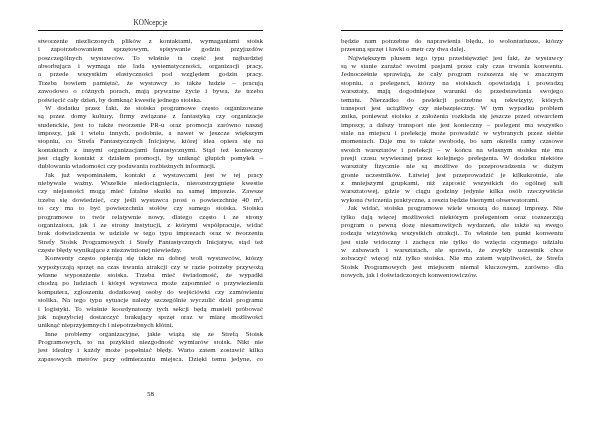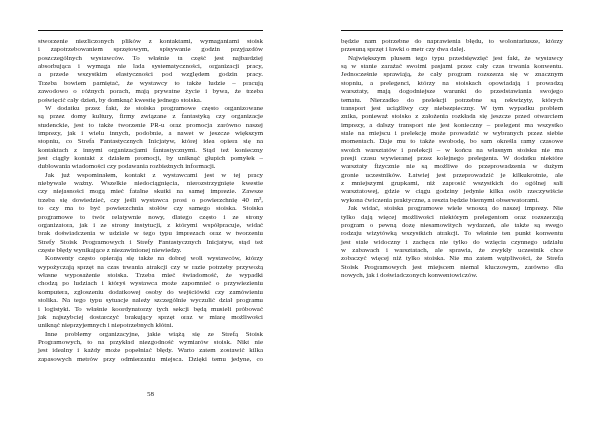--- a/index.html
+++ b/index.html
@@ -18,20 +18,21 @@
           height: 8.36px; overflow: visible; }
   .line.last { text-align-last: left; }
   .line.indent { padding-left: 7px; }
   .page-number { position: absolute; top: 390px; left: 0; right: 0; text-align: center;
                  font-size: 7px; line-height: 9px; color: #222; }
 </style>
 </head>
 <body>
 
 <div class="page page-left">
+  <div class="running-head">KONcepcje</div>
   <div class="head-rule"></div>
   <div class="body-text" id="left-body">
       <span class="line" style="display: block;">stworzenie niezliczonych plików z kontaktami, wymaganiami stoisk</span>
       <span class="line" style="display: block;">i zapotrzebowaniem sprzętowym, spisywanie godzin przyjazdów</span>
       <span class="line" style="display: block;">poszczególnych wystawców. To właśnie ta część jest najbardziej</span>
       <span class="line" style="display: block;">absorbująca i wymaga nie lada systematyczności, organizacji pracy,</span>
       <span class="line" style="display: block;">a przede wszystkim elastyczności pod względem godzin pracy.</span>
       <span class="line" style="display: block;">Trzeba bowiem pamiętać, że wystawcy to także ludzie – pracują</span>
       <span class="line" style="display: block;">zawodowo o różnych porach, mają prywatne życie i bywa, że trzeba</span>
       <span class="line last" style="display: block;">poświęcić cały dzień, by domknąć kwestię jednego stoiska.</span>

